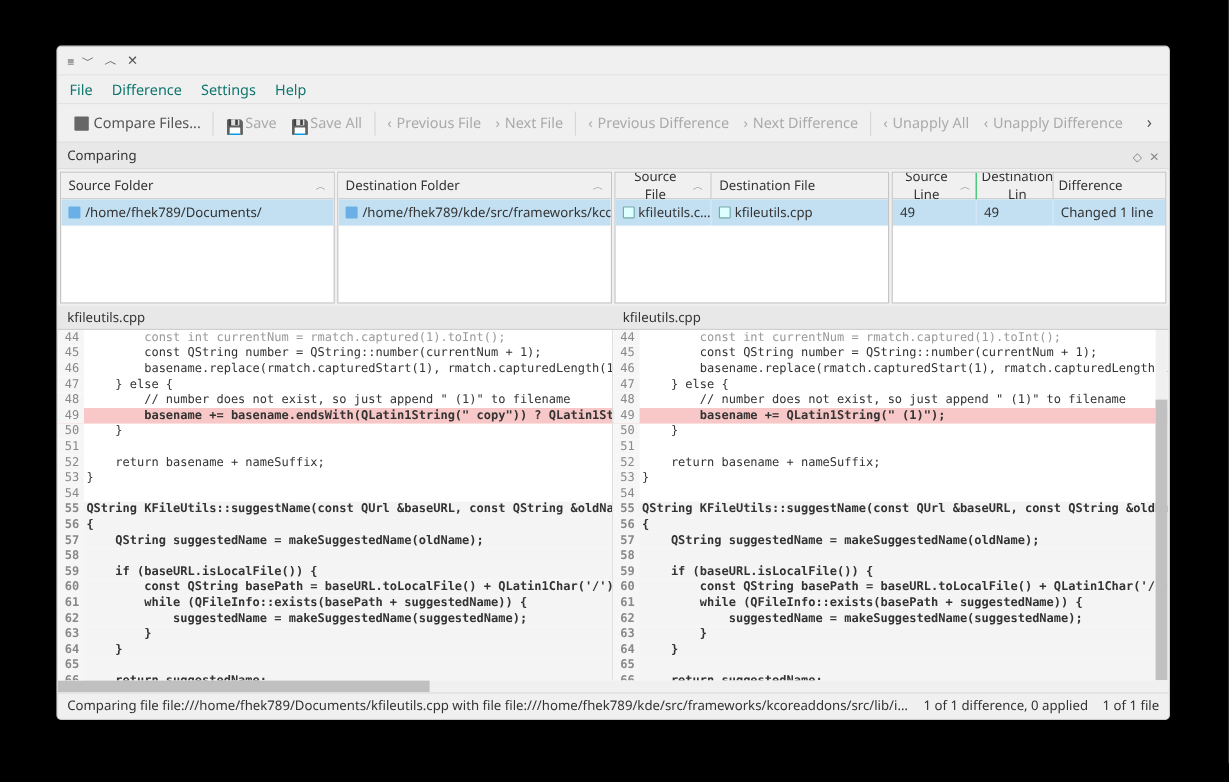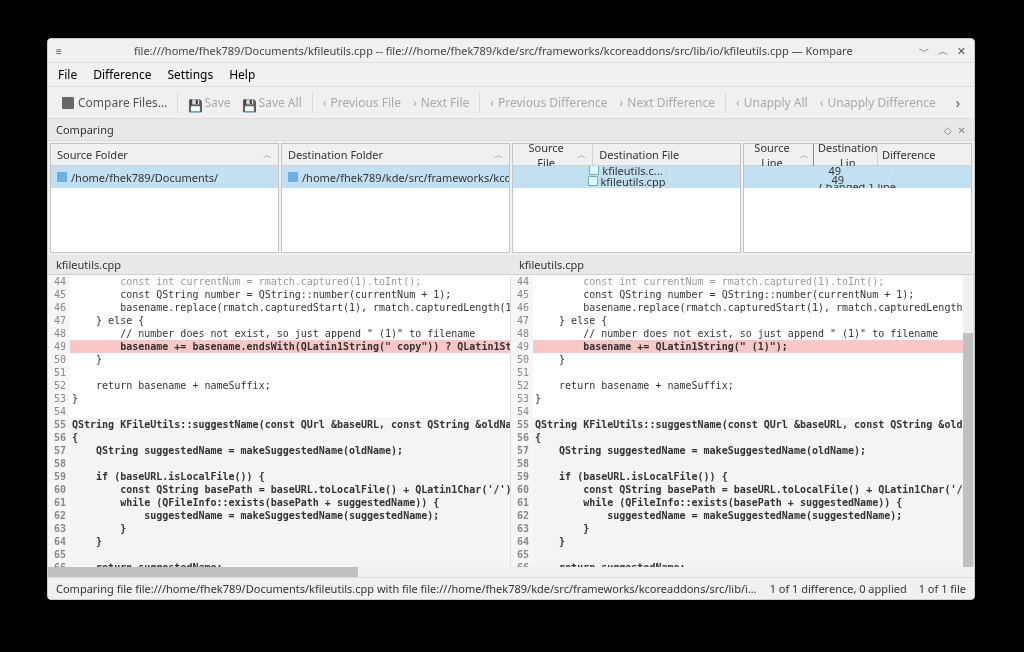--- a/index.html
+++ b/index.html
@@ -4,37 +4,37 @@
 <style>
 * { box-sizing: border-box; margin: 0; padding: 0; }
 body { background: #000; font-family: "Noto Sans", "Segoe UI", Arial, sans-serif; font-size: 12px; color: #333; width: 1024px; height: 652px; overflow: hidden; }
 .window { position: absolute; top: 38px; left: 47px; width: 928px; height: 562px; background: #f0f0f0; border: 1px solid #ccc; border-radius: 4px; display: flex; flex-direction: column; overflow: hidden; }
 .titlebar { display: flex; align-items: center; padding: 3px 8px; background: #f0f0f0; border-bottom: 1px solid #e0e0e0; height: 24px; }
 .titlebar .hamburger { color: #555; font-size: 10px; margin-right: 6px; }
 .titlebar .title { flex: 1; text-align: center; font-size: 11px; color: #444; overflow: hidden; text-overflow: ellipsis; white-space: nowrap; }
 .titlebar .winctl { display: flex; gap: 8px; align-items: center; }
 .titlebar .winctl span { color: #555; font-size: 11px; cursor: pointer; }
 .menubar { display: flex; gap: 16px; padding: 4px 10px; background: #f0f0f0; border-bottom: 1px solid #e0e0e0; height: 24px; align-items: center; }
-.menubar div { color: #000000; font-size: 12px; }
+.menubar div { color: #0f766e; font-size: 12px; }
 .toolbar { display: flex; align-items: center; padding: 4px 8px; background: #f0f0f0; border-bottom: 1px solid #dcdcdc; height: 32px; }
 .tbbtn { display: flex; align-items: center; gap: 4px; padding: 3px 6px; font-size: 12px; color: #555; }
 .tbbtn.disabled { color: #aaa; }
 .tbsep { width: 1px; height: 20px; background: #d8d8d8; margin: 0 4px; }
 .tbico { display: inline-block; width: 12px; height: 12px; }
 .chev-right { margin-left: auto; color: #555; font-size: 14px; padding: 0 6px; }
 .nav-hdr { display: flex; align-items: center; padding: 3px 8px; background: #e8e8e8; border-bottom: 1px solid #dcdcdc; height: 22px; font-size: 11px; }
 .nav-hdr .navlbl { flex: 1; color: #333; }
 .nav-hdr .navc { color: #888; margin-left: 6px; font-size: 10px; }
 .panels { display: flex; gap: 2px; padding: 2px; background: #f0f0f0; height: 114px; }
 .panel { border: 1px solid #c5c5c5; background: #fff; display: flex; flex-direction: column; overflow: hidden; }
 .panel-hdr { display: flex; align-items: center; background: #f0f0f0; border-bottom: 1px solid #d0d0d0; height: 22px; padding: 0 6px; font-size: 11px; color: #333; text-align: center; }
 .panel-hdr .sort { color: #888; font-size: 9px; margin-left: 4px; }
 .panel-content { flex: 1; overflow: hidden; }
 .panel-row { display: flex; align-items: center; background: #c3e0f2; padding: 2px 6px; font-size: 11px; height: 22px; gap: 4px; overflow: hidden; white-space: nowrap; }
-.panel-row.multi { gap: 0; padding: 0; flex-direction: column; }
+.panel-row.multi { gap: 0; padding: 0; }
 .cell { padding: 2px 6px; height: 100%; display: flex; align-items: center; border-right: 1px solid rgba(255,255,255,0.3); overflow: hidden; white-space: nowrap; }
 .fico { display: inline-block; width: 10px; height: 10px; background: #6ab0e6; border-radius: 1px; flex-shrink: 0; }
 .cico { display: inline-block; width: 10px; height: 10px; border: 1px solid #7aa; background: #dff; border-radius: 1px; flex-shrink: 0; }
 .diff-area { flex: 1; display: flex; flex-direction: column; overflow: hidden; }
 .filetabs { display: flex; height: 20px; background: #e8e8e8; border-bottom: 1px solid #d0d0d0; }
 .filetab { flex: 1; padding: 2px 8px; font-size: 11px; color: #333; }
 .diff-body { flex: 1; display: flex; position: relative; overflow: hidden; }
 .pane { flex: 1; display: flex; flex-direction: column; background: #fff; overflow: hidden; position: relative; border-right: 1px solid #e0e0e0; }
 .code { font-family: "DejaVu Sans Mono","Consolas",monospace; font-size: 10px; line-height: 13px; }
 .ln { display: flex; white-space: pre; overflow: hidden; }
@@ -52,21 +52,20 @@
 .statusbar .s1 { flex: 1; overflow: hidden; text-overflow: ellipsis; white-space: nowrap; }
 .statusbar .s2 { margin-left: 12px; }
 </style>
 </head>
 <body>
 
 <div class="window">
 
   <div class="titlebar">
     <span class="hamburger">≡</span>
-    <div class="title">file:///home/fhek789/Documents/kfileutils.cpp -- file:///home/fhek789/kde/src/frameworks/kcoreaddons/src/lib/io/kfileutils.cpp — Kompare</div>
     <div class="winctl">
       <span>﹀</span>
       <span>︿</span>
       <span>✕</span>
     </div>
   </div>
 
   <div class="menubar">
     <div>File</div>
     <div>Difference</div>

